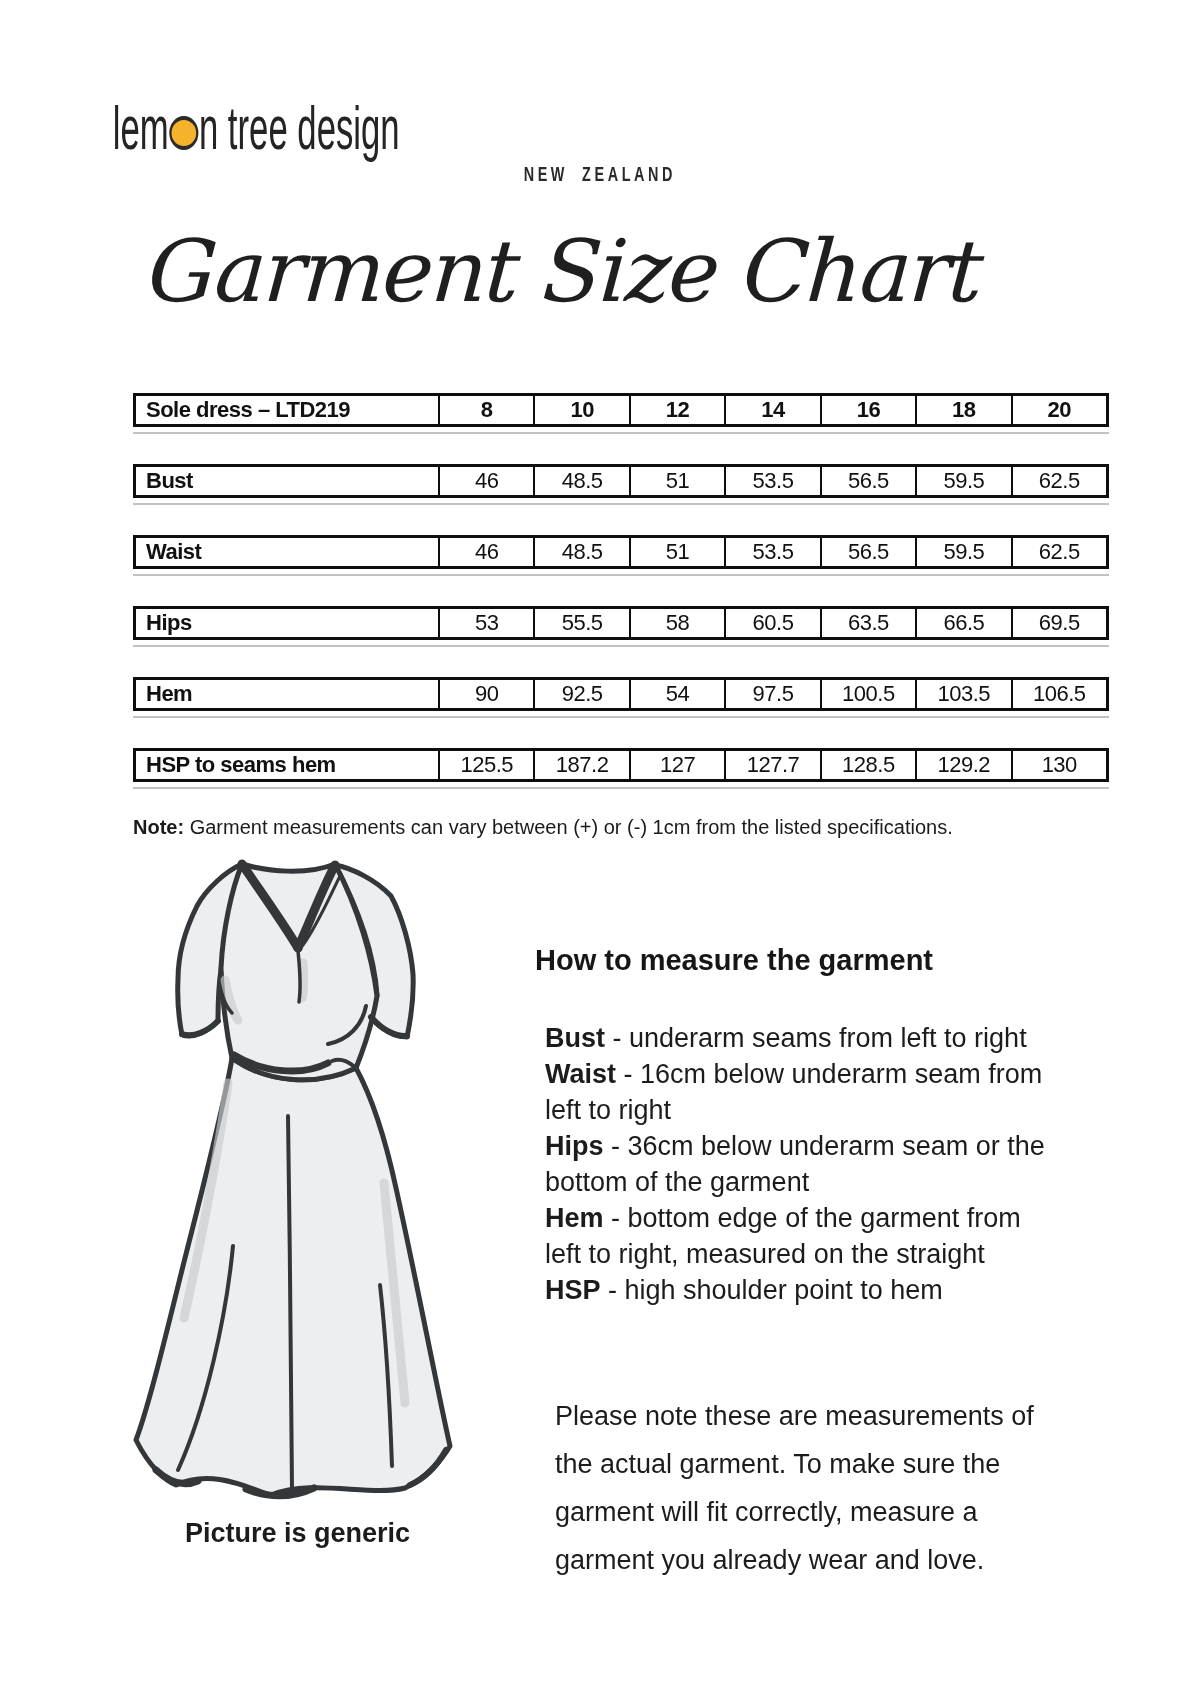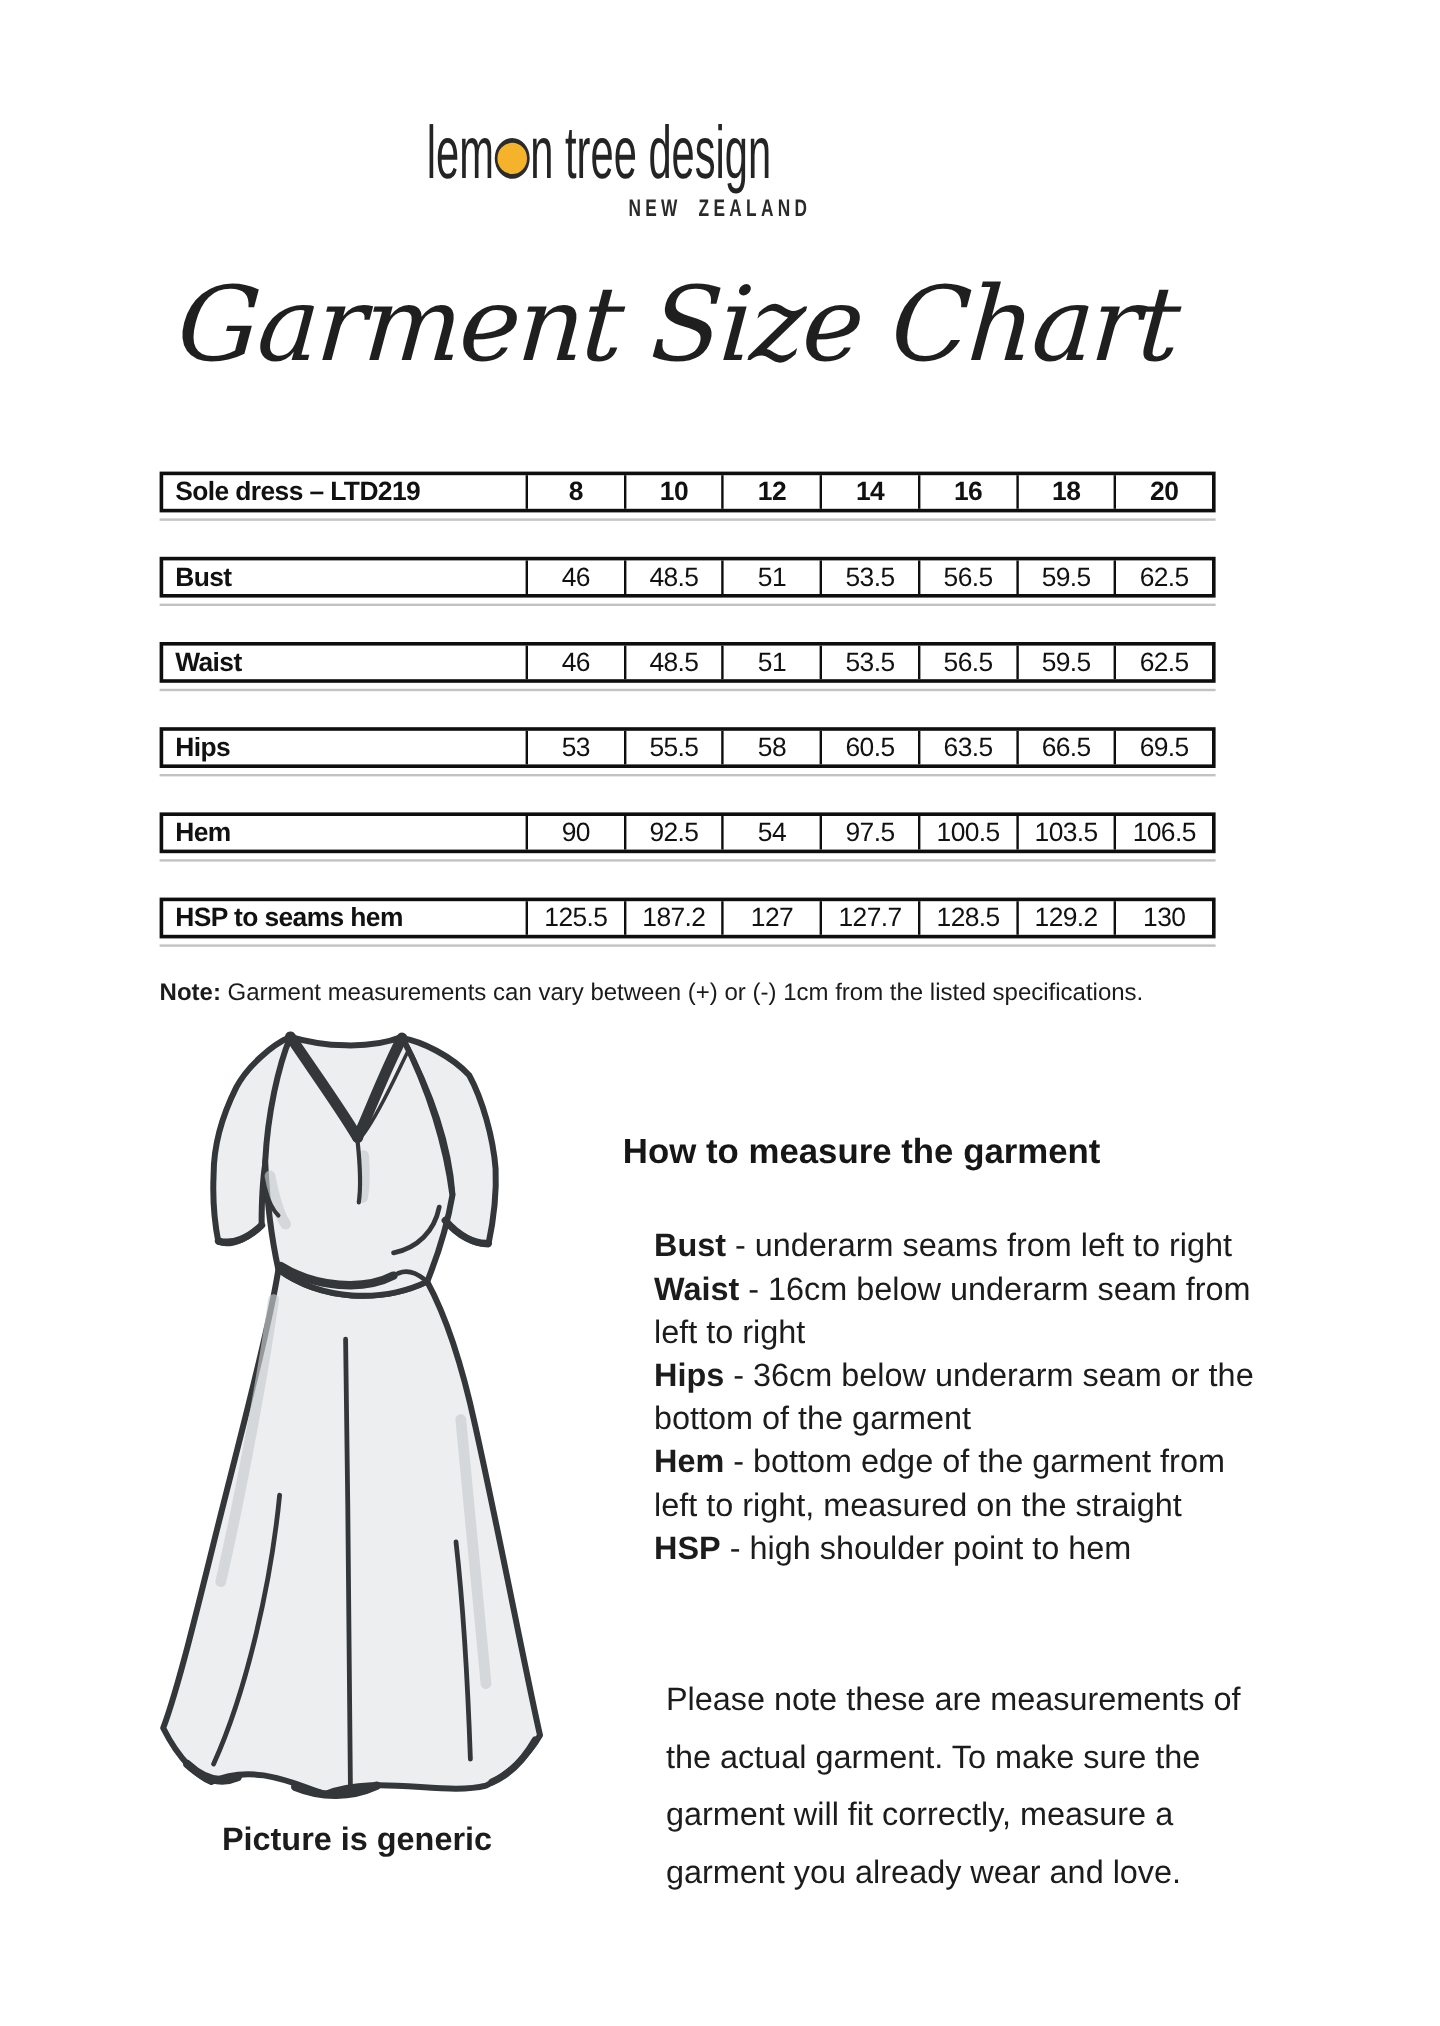--- a/index.html
+++ b/index.html
@@ -2,21 +2,21 @@
 <html><head>
 <meta charset="utf-8">
 <style>
   html,body { margin:0; padding:0; background:#ffffff; }
   .page {
     position:relative; width:1200px; height:1688px; background:#ffffff;
     font-family:"Liberation Sans", sans-serif; color:#1c1c1c; overflow:hidden;
   }
 
   
-  .logo-line { position:absolute; top:92px; left:0; width:998px; text-align:center; }
+  .logo-line { position:absolute; top:92px; left:0; width:998px; text-align:left; }
   .logo-text {
     display:inline-block; font-size:62px; font-weight:400; color:#242424;
     letter-spacing:0px; transform:scaleX(0.56); transform-origin:center; white-space:nowrap;
   }
   .lemon-dot {
     display:inline-block; width:52px; height:34px; border-radius:50%;
     background:#F5B32B; border:4px solid #2b2b2b; box-sizing:border-box;
     vertical-align:baseline; margin:0 1px -1px 1px;
   }
   .country-line { position:absolute; top:163px; left:0; width:1200px; text-align:center; }
@@ -28,21 +28,21 @@
   
   .script-title {
     position:absolute; top:196px; left:0; width:1130px; height:150px;
     text-align:center; font-family:"DejaVu Serif", serif; font-style:italic;
     font-size:86px; color:#1f1f1f; transform:skewX(-4deg); letter-spacing:-2px;
     line-height:150px; white-space:nowrap;
   }
 
   
   .strip {
-    position:absolute; left:133px; width:880px; height:34px; box-sizing:border-box;
+    position:absolute; left:133px; width:976px; height:34px; box-sizing:border-box;
     display:flex; border:3px solid #0e0e0e; background:#fff;
   }
   .strip::after {
     content:''; position:absolute; left:-3px; right:-3px; bottom:-10px;
     border-bottom:2px solid #c2c2c2;
   }
   .cell {
     display:flex; align-items:center; justify-content:center; box-sizing:border-box;
     font-size:22px; letter-spacing:-0.5px; color:#111;
   }
@@ -56,21 +56,21 @@
 
   
   .dress { position:absolute; left:128px; top:848px; }
   .caption {
     position:absolute; left:140px; top:1518px; width:315px; text-align:center;
     font-size:27px; color:#1c1c1c;font-weight:bold;
   }
 
   
   .howto-heading {
-    position:absolute; left:519px; top:944px; font-size:29px; font-weight:700;
+    position:absolute; left:535px; top:944px; font-size:29px; font-weight:700;
     color:#161616; margin:0;
   }
   .defs {
     position:absolute; left:545px; top:1020px; width:502px;
     font-size:27px; line-height:36px; color:#1c1c1c;
   }
   .def b { font-weight:700; }
   .howto-paragraph {
     position:absolute; left:545px; top:1382px; width:508px;
     font-size:27px; line-height:48px; color:#1c1c1c; margin:10px;

